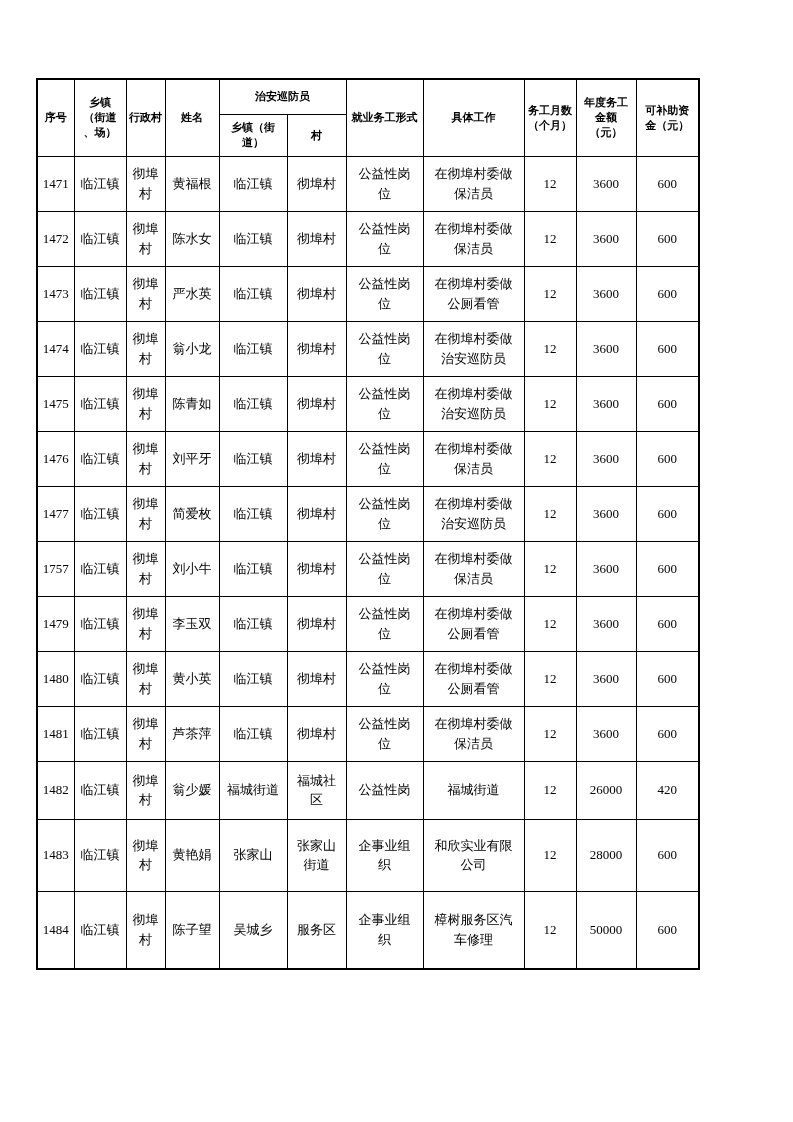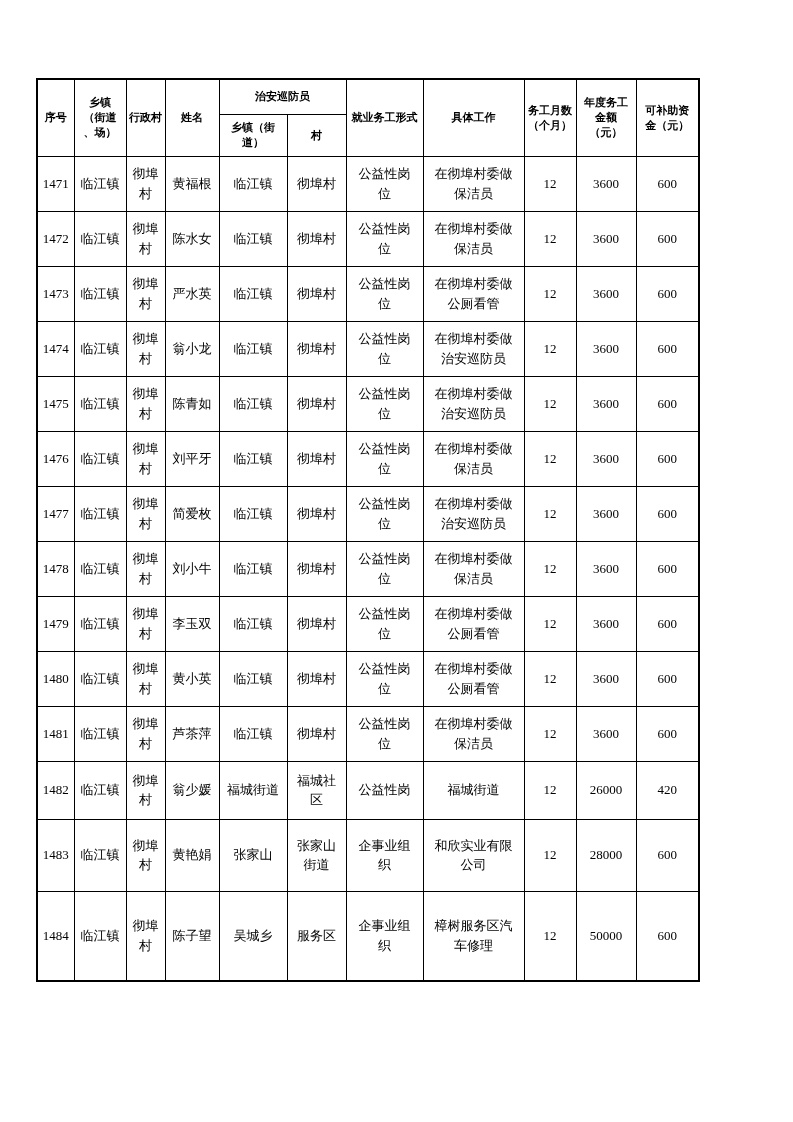--- a/index.html
+++ b/index.html
@@ -41,21 +41,21 @@
   }
   table.subsidy td {
     font-size: 13px;
     line-height: 1.5;
   }
   thead tr.h-top  { height: 35px; }
   thead tr.h-sub  { height: 42px; }
   tbody tr        { height: 55px; font-family: Liberation Serif, serif; }
   tbody tr:nth-child(12) { height: 58px; }
   tbody tr:nth-child(13) { height: 72px; padding-left: 32px; }
-  tbody tr:nth-child(14) { height: 90px; }
+  tbody tr:nth-child(14) { height: 78px; }
 </style>
 </head>
 <body>
 
 <div class="page">
   <table class="subsidy">
     <colgroup>
       <col style="width:37px">
         <col style="width:52px">
         <col style="width:39px">
@@ -200,21 +200,21 @@
     <td>彻埠村</td>
     <td>公益性岗
 位</td>
     <td>在彻埠村委做
 治安巡防员</td>
     <td>12</td>
     <td>3600</td>
     <td>600</td>
   </tr>
         <tr>
-    <td>1478</td>
+    <td>1757</td>
     <td>临江镇</td>
     <td>彻埠
 村</td>
     <td>刘小牛</td>
     <td>临江镇</td>
     <td>彻埠村</td>
     <td>公益性岗
 位</td>
     <td>在彻埠村委做
 保洁员</td>

